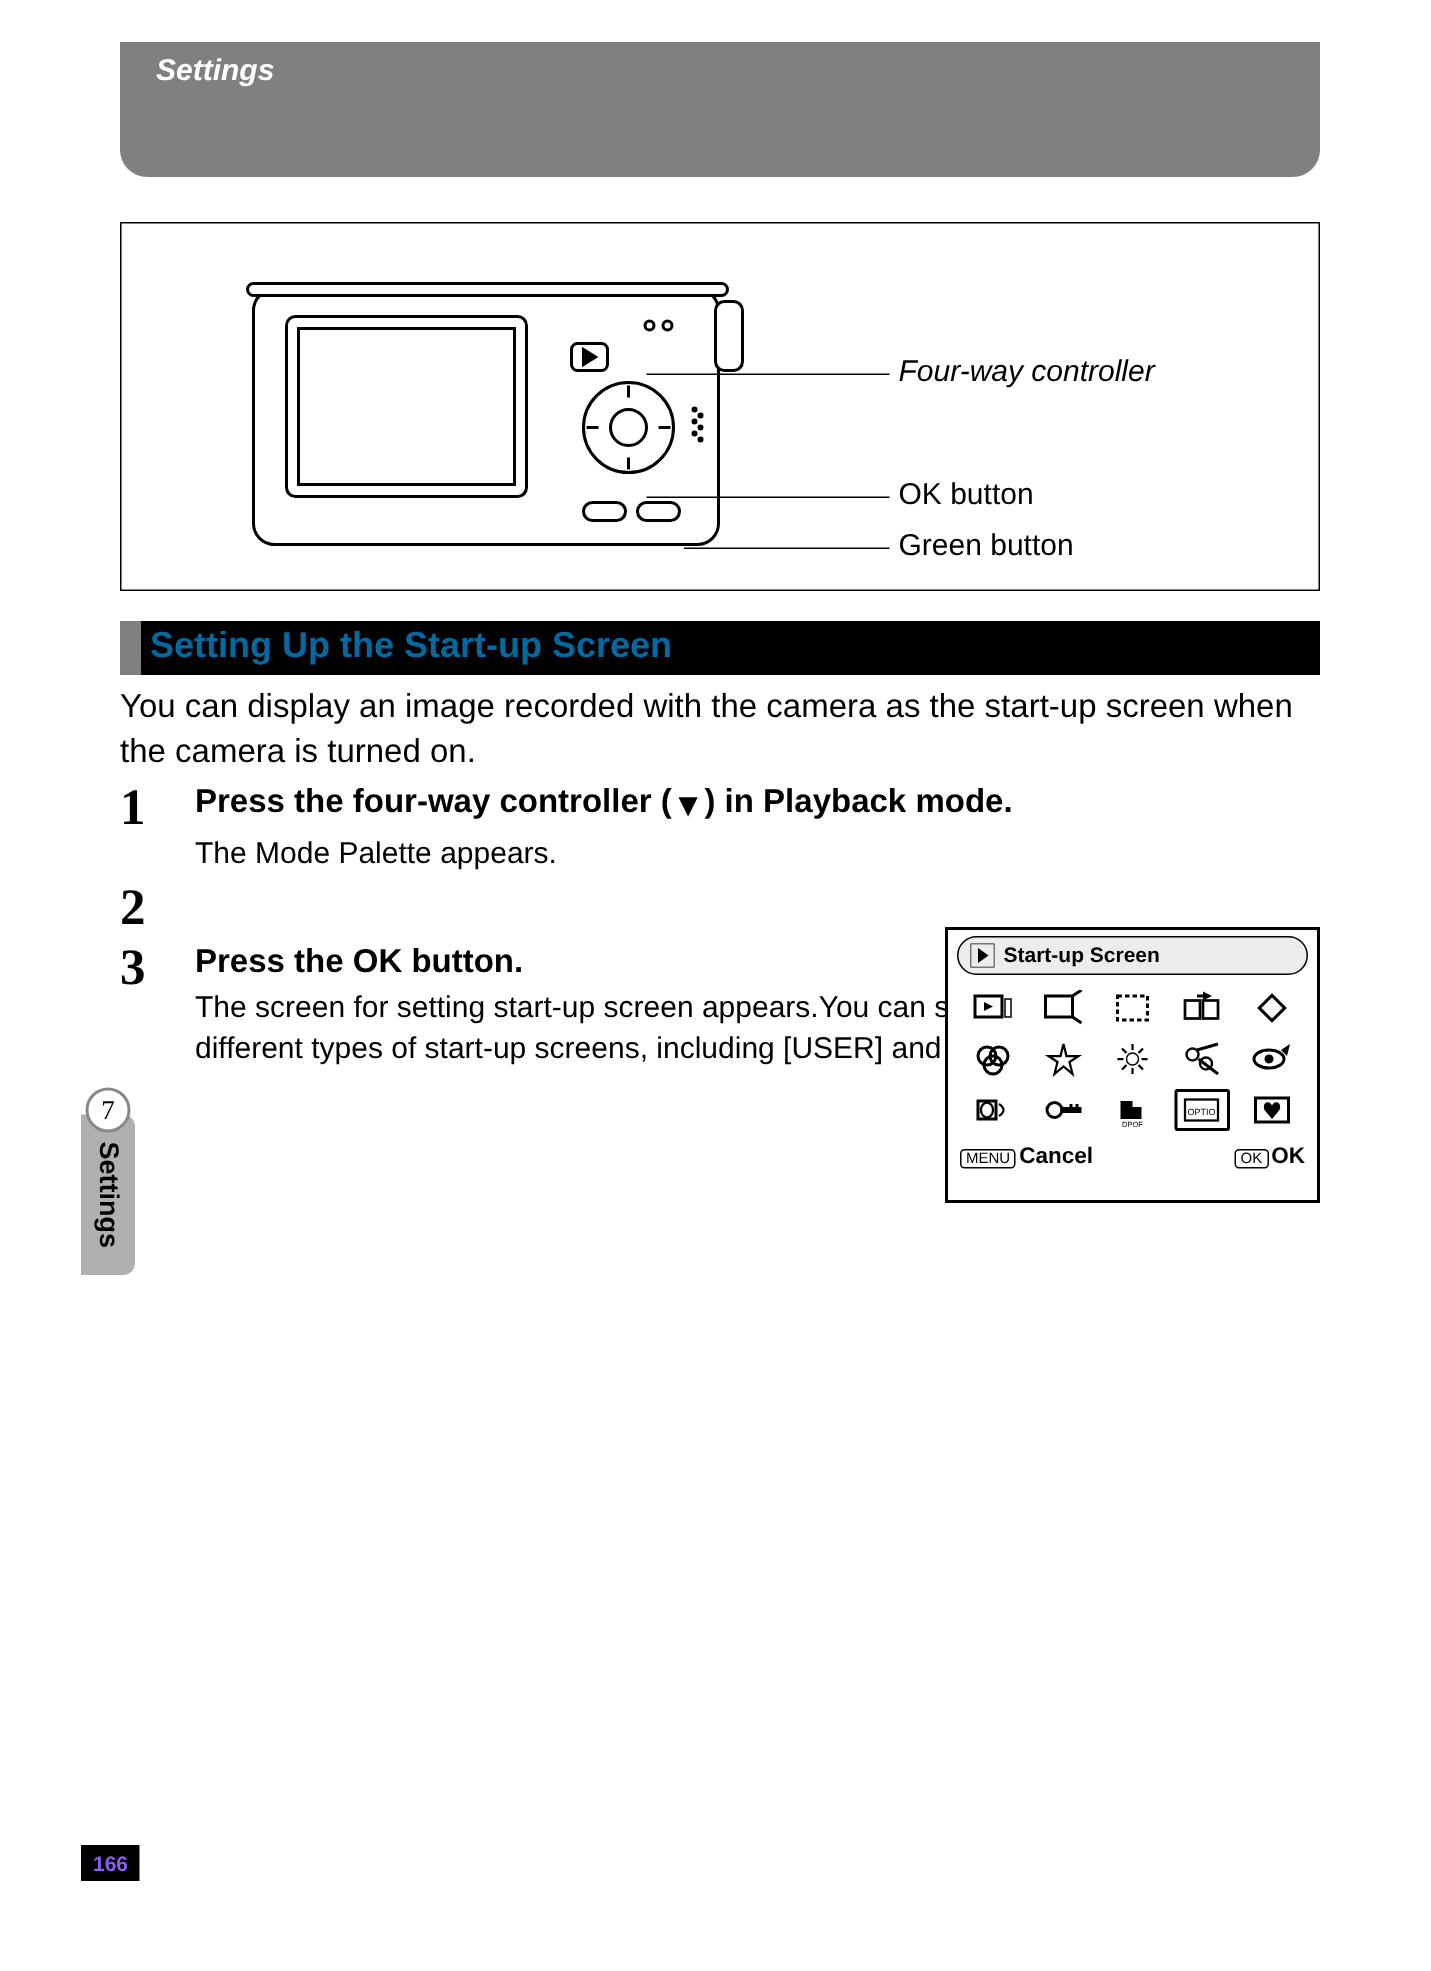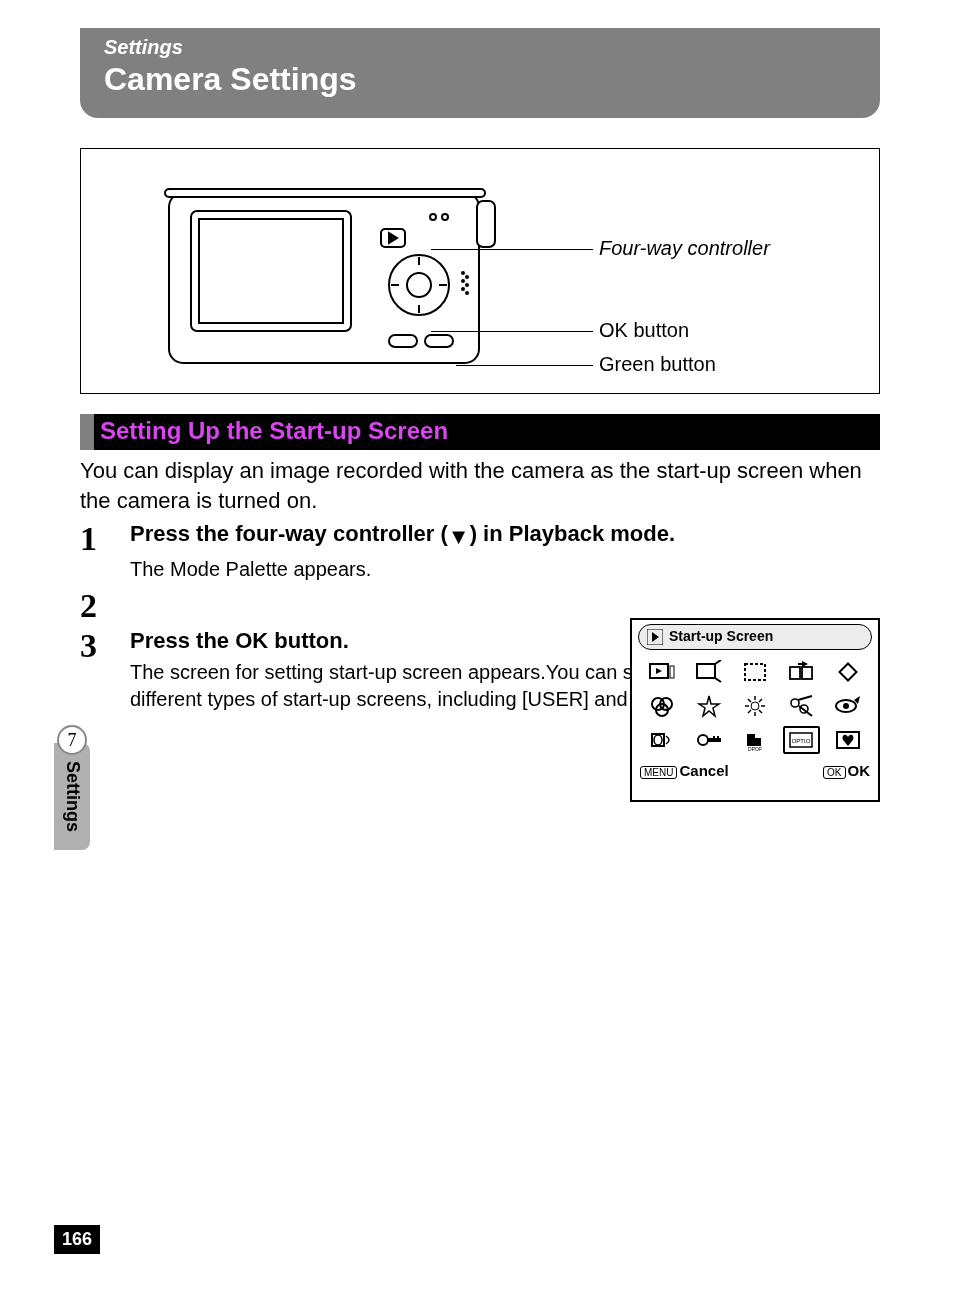--- a/index.html
+++ b/index.html
@@ -55,21 +55,21 @@
     border-top: 1px solid #000;
   }
   .section-bar {
     position: absolute;
     top: 414px;
     left: 80px;
     right: 74px;
     height: 36px;
     background: #000;
     border-left: 14px solid #808080;
-    color: #d946ef;
+    color: #0369a1;
     font-size: 24px;
     font-weight: bold;
     padding: 3px 0 0 6px;
   }
   .intro-text {
     position: absolute;
     top: 456px;
     left: 80px;
     right: 74px;
     font-size: 22px;
@@ -197,32 +197,31 @@
     writing-mode: vertical-rl;
     font-weight: bold;
     font-size: 18px;
     margin: 0 auto;
   }
   .page-num {
     position: absolute;
     left: 54px;
     bottom: 60px;
     background: #000;
-    color: #ffffff;
+    color: #8b5cf6;
     font-weight: bold;
     padding: 4px 8px;
-    font-size: 18px;
+    font-size: 14px;
   }
 </style>
 </head>
 <body>
 
 <div class="header-band">
   <div class="header-small">Settings</div>
-  <div class="header-big">Camera Settings</div>
 </div>
 
 <div class="diagram-box">
   <svg class="camera-svg" width="400" height="230" viewBox="0 0 400 230">
 
     <g stroke="#000" fill="none" stroke-width="2">
       <rect x="28" y="36" width="310" height="170" rx="14" ry="14" fill="#fff"></rect>
       <rect x="24" y="32" width="320" height="8" rx="4" fill="#fff"></rect>
 
       <rect x="50" y="54" width="160" height="120" rx="6" fill="#fff"></rect>

